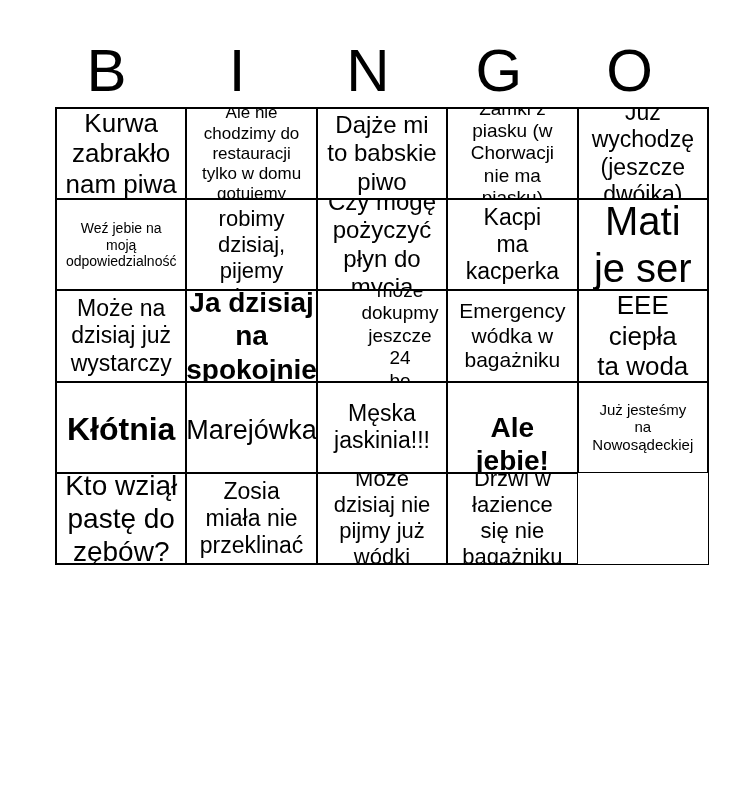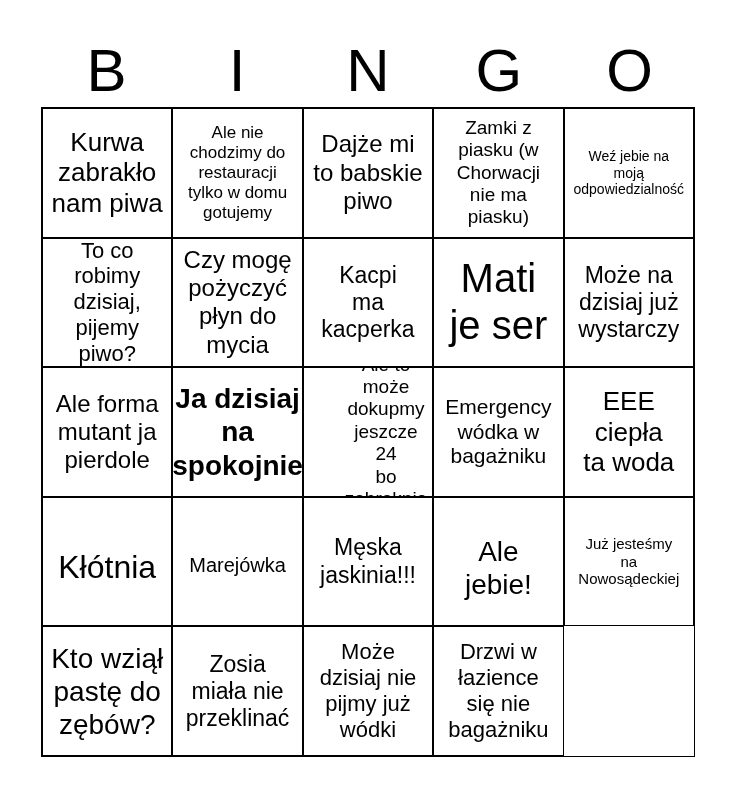--- a/index.html
+++ b/index.html
@@ -20,45 +20,46 @@
     display: grid;
     grid-template-columns: repeat(5, 1fr);
     font-size: 60px;
     line-height: 62px;
     font-weight: 400;
     color: #000000;
   }
   .title span { text-align: center; }
   .grid {
     position: absolute;
-    left: 41px;
+    left: 55px;
     top: 107px;
     width: 654px;
-    height: 650px;
+    height: 458px;
     box-sizing: border-box;
     border: 1px solid #000000;
     display: grid;
     grid-template-columns: repeat(5, 1fr);
     grid-template-rows: repeat(5, 1fr);
     background: #ffffff;
   }
   .cell {
     box-sizing: border-box;
     border: 1px solid #000000;
     display: flex;
     align-items: center;
     justify-content: center;
     text-align: center;
     padding: 3px;
     overflow: hidden;
     background: #ffffff;
   }
   .cell.vtop {
-    align-items: center;
-    padding-top: 15px;
+    align-items: flex-start;
+    padding-top: 28px;
+    font-weight: bold;
   }
   .cell-text {
     white-space: pre-line;
     line-height: 1.18;
     color: #000000;
   }
 </style>
 </head>
 <body>
 
@@ -89,20 +90,26 @@
 piwo</span>
     </div>
     <div class="cell">
       <span class="cell-text" style="font-size: 19px;">Zamki z
 piasku (w
 Chorwacji
 nie ma
 piasku)</span>
     </div>
     <div class="cell">
+      <span class="cell-text" style="font-size: 23px;">Już
+wychodzę
+(jeszcze
+dwójka)</span>
+    </div>
+    <div class="cell">
       <span class="cell-text" style="font-size: 14px;">Weź jebie na
 moją
 odpowiedzialność</span>
     </div>
     <div class="cell">
       <span class="cell-text" style="font-size: 22px;">To co robimy
 dzisiaj,
 pijemy piwo?</span>
     </div>
     <div class="cell">
@@ -119,25 +126,20 @@
     <div class="cell">
       <span class="cell-text" style="font-size: 40px;">Mati
 je ser</span>
     </div>
     <div class="cell">
       <span class="cell-text" style="font-size: 23px;">Może na
 dzisiaj już
 wystarczy</span>
     </div>
     <div class="cell">
-      <span class="cell-text" style="font-size: 24px;">Ale forma
-mutant ja
-pierdole</span>
-    </div>
-    <div class="cell">
       <span class="cell-text" style="font-size: 28px; font-weight: bold;">Ja dzisiaj
 na
 spokojnie</span>
     </div>
     <div class="cell">
       <span class="cell-text" style="font-size: 19px; margin-left: 36px;">Ale to może
 dokupmy
 jeszcze 24
 bo zabraknie</span>
     </div>
@@ -148,21 +150,21 @@
     </div>
     <div class="cell">
       <span class="cell-text" style="font-size: 26px;">EEE
 ciepła
 ta woda</span>
     </div>
     <div class="cell vtop">
       <span class="cell-text" style="font-size: 32px;">Kłótnia</span>
     </div>
     <div class="cell">
-      <span class="cell-text" style="font-size: 20px; margin-top: 8px;">Marejówka</span>
+      <span class="cell-text" style="font-size: 27px; margin-top: 8px;">Marejówka</span>
     </div>
     <div class="cell">
       <span class="cell-text" style="font-size: 23px;">Męska
 jaskinia!!!</span>
     </div>
     <div class="cell vtop">
       <span class="cell-text" style="font-size: 28px;">Ale
 jebie!</span>
     </div>
     <div class="cell">

